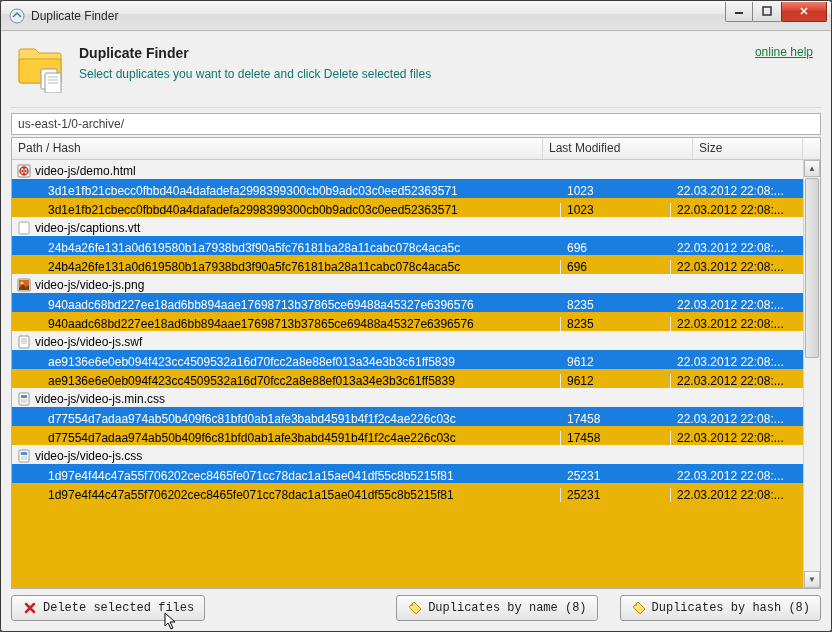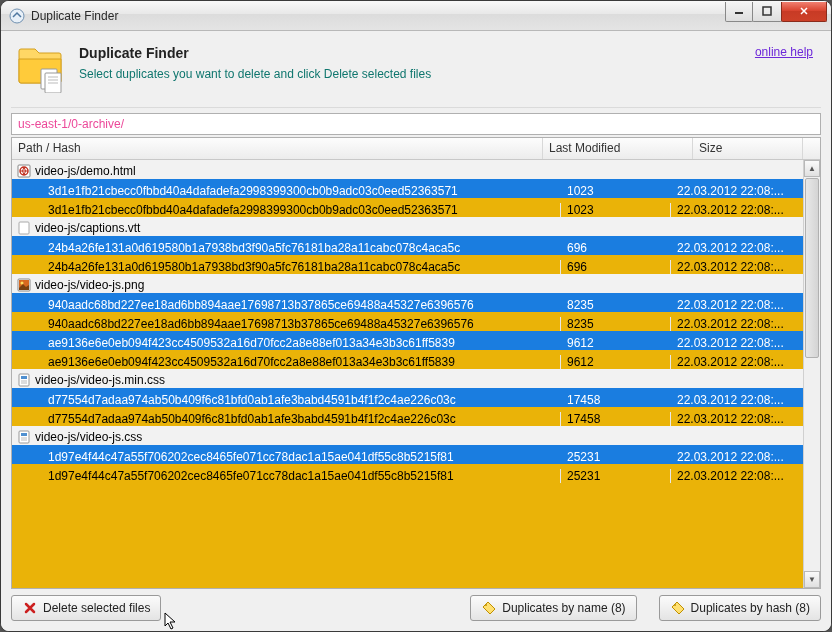--- a/index.html
+++ b/index.html
@@ -1,39 +1,39 @@
 <!DOCTYPE html>
 <html><head>
 <meta charset="utf-8">
 <style>
 * { box-sizing: border-box; margin: 0; padding: 0; }
 body { font-family: Tahoma, "Segoe UI", Arial, sans-serif; font-size: 11px; background: #5a5a5a; width: 832px; height: 632px; overflow: hidden; }
 
-.window { width: 832px; height: 632px; background: #fff; border: 1px solid #3a3a3a; border-radius: 9px; overflow: hidden; box-shadow: 0 0 8px rgba(0,0,0,0.3); display: flex; flex-direction: column; }
+.window { width: 832px; height: 632px; background: #fff; border: 1px solid #3a3a3a; border-radius: 4px; overflow: hidden; box-shadow: 0 0 8px rgba(0,0,0,0.3); display: flex; flex-direction: column; }
 
 .titlebar { height: 30px; background: linear-gradient(to bottom, #f9f9f9 0%, #e8e8e8 45%, #dcdcdc 46%, #e4e4e4 100%); border-bottom: 1px solid #b8b8b8; display: flex; align-items: center; padding: 0 0 0 8px; }
 .titlebar-icon { width: 16px; height: 16px; margin-right: 6px; display: flex; align-items: center; justify-content: center; }
 .titlebar-text { font-size: 12px; color: #2a2a2a; flex: 1; }
 .winbtns { display: flex; height: 20px; margin-top: -8px; margin-right: 4px; }
 .winbtn { width: 30px; height: 20px; border: 1px solid #888; border-top: none; margin-left: -1px; display: flex; align-items: center; justify-content: center; background: linear-gradient(to bottom, #f4f4f4, #dedede); font-family: Arial; font-size: 10px; color: #333; border-bottom-left-radius: 2px; border-bottom-right-radius: 2px; }
 .winbtn.min { width: 28px; }
 .winbtn.close { width: 46px; background: linear-gradient(to bottom, #f08070 0%, #d94530 45%, #c73a25 46%, #cd4028 100%); color: #fff; border-color: #8a2b1b; }
 
 .client { flex: 1; background: #f0f0f0; padding: 10px; display: flex; flex-direction: column; }
 
 .header-panel { display: flex; align-items: flex-start; padding: 4px 8px 8px 4px; }
 .folder-icon { width: 54px; height: 48px; margin-right: 10px; position: relative; }
 .header-text { flex: 1; }
 .header-title { font-size: 14px; font-weight: bold; color: #222; margin-bottom: 6px; }
 .header-sub { font-size: 12px; color: #0f766e; }
-.help-link { color: #6d28d9; text-decoration: underline; font-size: 12px; cursor: pointer; white-space: nowrap; }
+.help-link { color: #15803d; text-decoration: underline; font-size: 12px; cursor: pointer; white-space: nowrap; }
 
 .sep { height: 2px; background: linear-gradient(to bottom, #d0d0d0, #fafafa); margin: 6px 0 4px 0; }
 
-.pathbar { background: #fff; border: 1px solid #b0b0b0; padding: 3px 6px; font-size: 12px; color: #ec4899; margin-bottom: 2px; }
+.pathbar { background: #fff; border: 1px solid #b0b0b0; padding: 3px 6px; font-size: 12px; color: #404040; margin-bottom: 2px; }
 
 .table-wrap { flex: 1; border: 1px solid #b0b0b0; background: #eab308; display: flex; flex-direction: column; overflow: hidden; margin-bottom: 6px; }
 .thead { display: flex; background: linear-gradient(to bottom, #fdfdfd, #ececec); border-bottom: 1px solid #c8c8c8; height: 22px; }
 .th { padding: 3px 6px; font-size: 12px; color: #333; border-right: 1px solid #d8d8d8; }
 .col-path { flex: 1; }
 .col-size { width: 110px; }
 .col-date { width: 150px; }
 .col-scroll { width: 17px; border-right: none; padding: 0; }
 
 .tbody { flex: 1; overflow: hidden; position: relative; }
@@ -46,21 +46,21 @@
 .row.group .c1 { padding-left: 4px; }
 .row.selected { background: #1a7de0; color: #fff; }
 .row.selected .c2, .row.selected .c3 { border-left-color: transparent; }
 .indent { display: inline-block; width: 18px; }
 .ficon { width: 16px; height: 16px; display: inline-flex; align-items: center; justify-content: center; margin-right: 3px; flex-shrink: 0; }
 
 .scrollbar { position: absolute; right: 0; top: 0; bottom: 0; width: 17px; background: #f0f0f0; border-left: 1px solid #d0d0d0; }
 .sbtn { height: 17px; background: linear-gradient(to bottom, #fafafa, #e0e0e0); border: 1px solid #b8b8b8; display: flex; align-items: center; justify-content: center; font-size: 8px; color: #555; }
 .sthumb { position: absolute; left: 1px; right: 1px; top: 18px; height: 180px; background: linear-gradient(to right, #e8e8e8, #d4d4d4); border: 1px solid #b0b0b0; border-radius: 2px; }
 
-.footer { display: flex; align-items: flex-end; }
+.footer { display: flex; align-items: flex-end; font-family: Liberation Mono, monospace; }
 .btn { height: 26px; padding: 0 10px; background: linear-gradient(to bottom, #fbfbfb, #e4e4e4); border: 1px solid #9a9a9a; border-radius: 3px; display: flex; align-items: center; font-size: 12px; color: #222; cursor: pointer; }
 .btn .bicon { width: 16px; height: 16px; margin-right: 5px; display: flex; align-items: center; justify-content: center; }
 .spacer { flex: 1; }
 .btn + .btn { margin-left: 22px; }
 
 .cursor { position: absolute; pointer-events: none; }
 </style>
 </head>
 <body>
 
@@ -209,20 +209,35 @@
               <div class="c3">22.03.2012 22:08:...</div>
             </div>
             <div class="row">
               <div class="c1">
                 <span class="indent"></span>
                 <span>940aadc68bd227ee18ad6bb894aae17698713b37865ce69488a45327e6396576</span>
               </div>
               <div class="c2">8235</div>
               <div class="c3">22.03.2012 22:08:...</div>
             </div>
+            <div class="row group">
+              <div class="c1">
+                <span class="ficon">
+                  <svg width="14" height="14" viewBox="0 0 14 14">
+                    <rect x="2" y="1" width="10" height="12" rx="1" fill="#fff" stroke="#999"></rect>
+                    <line x1="4" y1="4" x2="10" y2="4" stroke="#bbb"></line>
+                    <line x1="4" y1="6" x2="10" y2="6" stroke="#bbb"></line>
+                    <line x1="4" y1="8" x2="10" y2="8" stroke="#bbb"></line>
+                  </svg>
+                </span>
+                <span>video-js/video-js.swf</span>
+              </div>
+              <div class="c2"></div>
+              <div class="c3"></div>
+            </div>
             <div class="row selected">
               <div class="c1">
                 <span class="indent"></span>
                 <span>ae9136e6e0eb094f423cc4509532a16d70fcc2a8e88ef013a34e3b3c61ff5839</span>
               </div>
               <div class="c2">9612</div>
               <div class="c3">22.03.2012 22:08:...</div>
             </div>
             <div class="row">
               <div class="c1">

